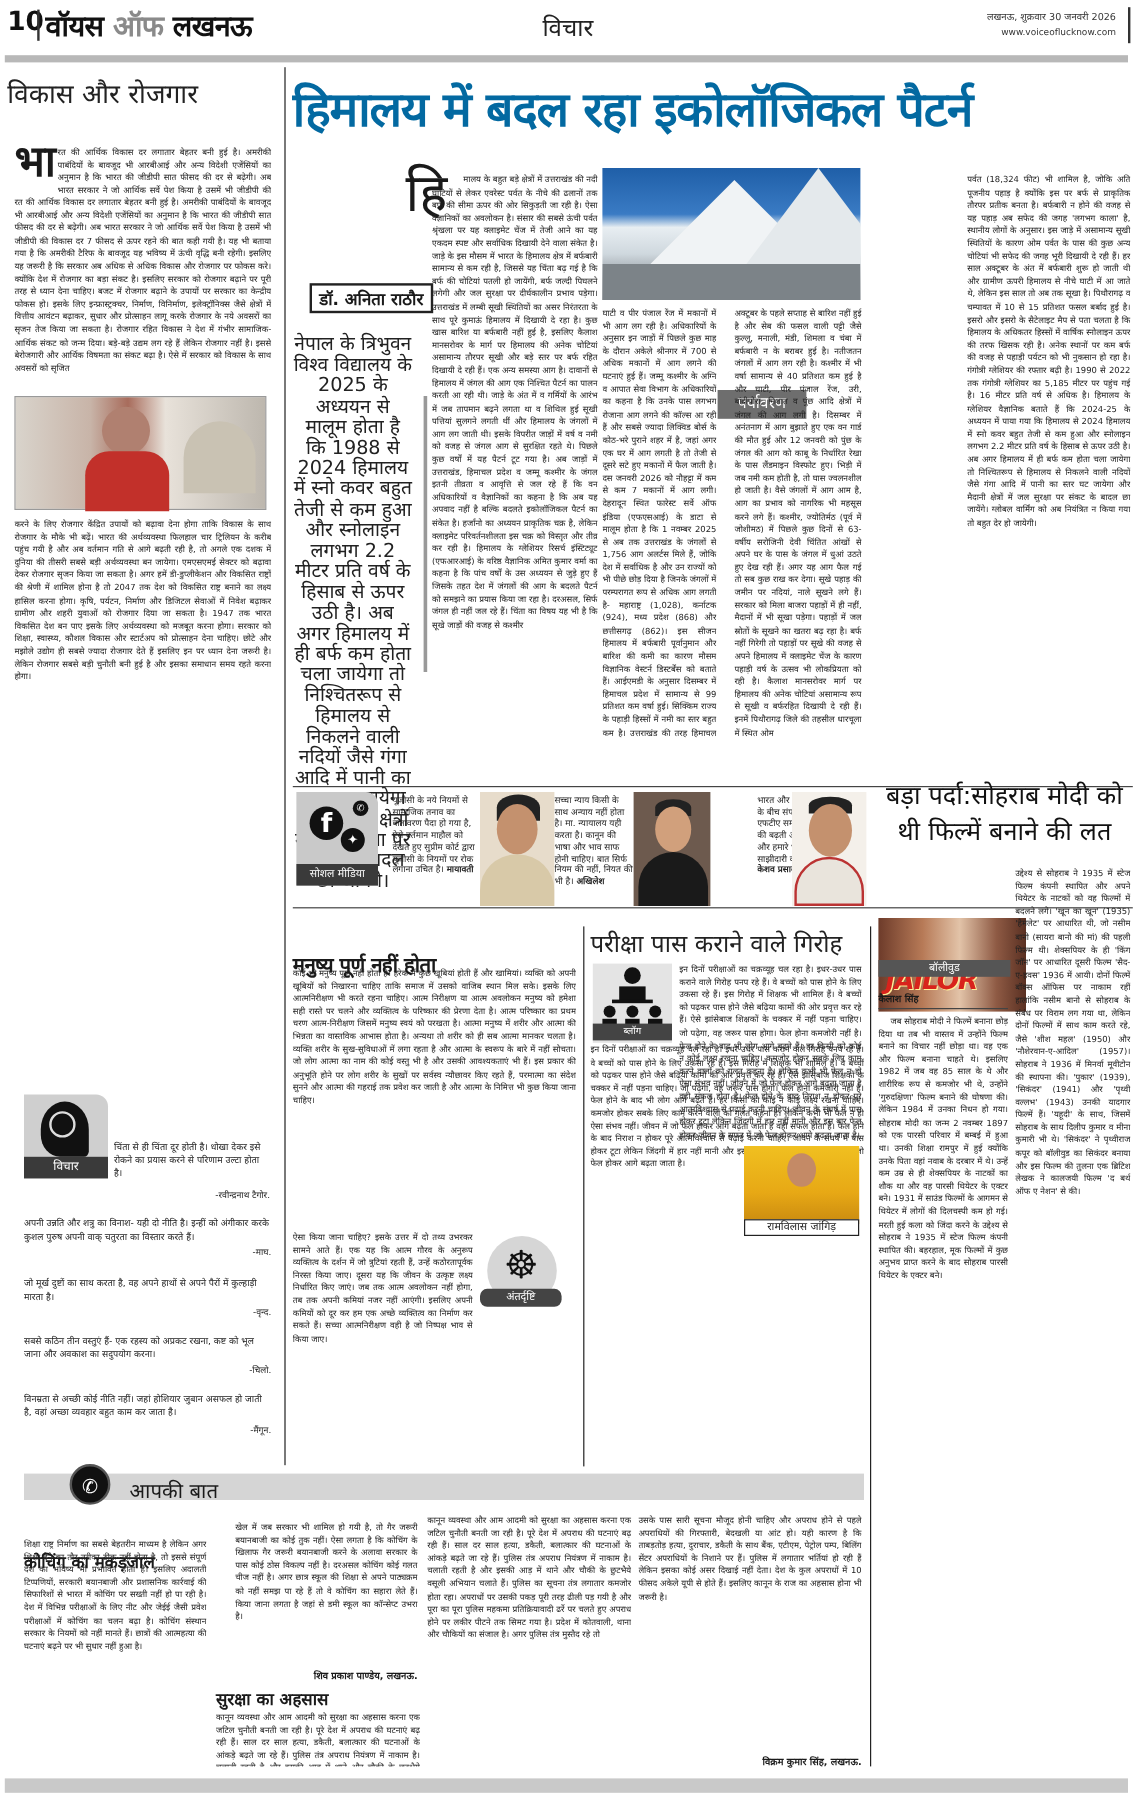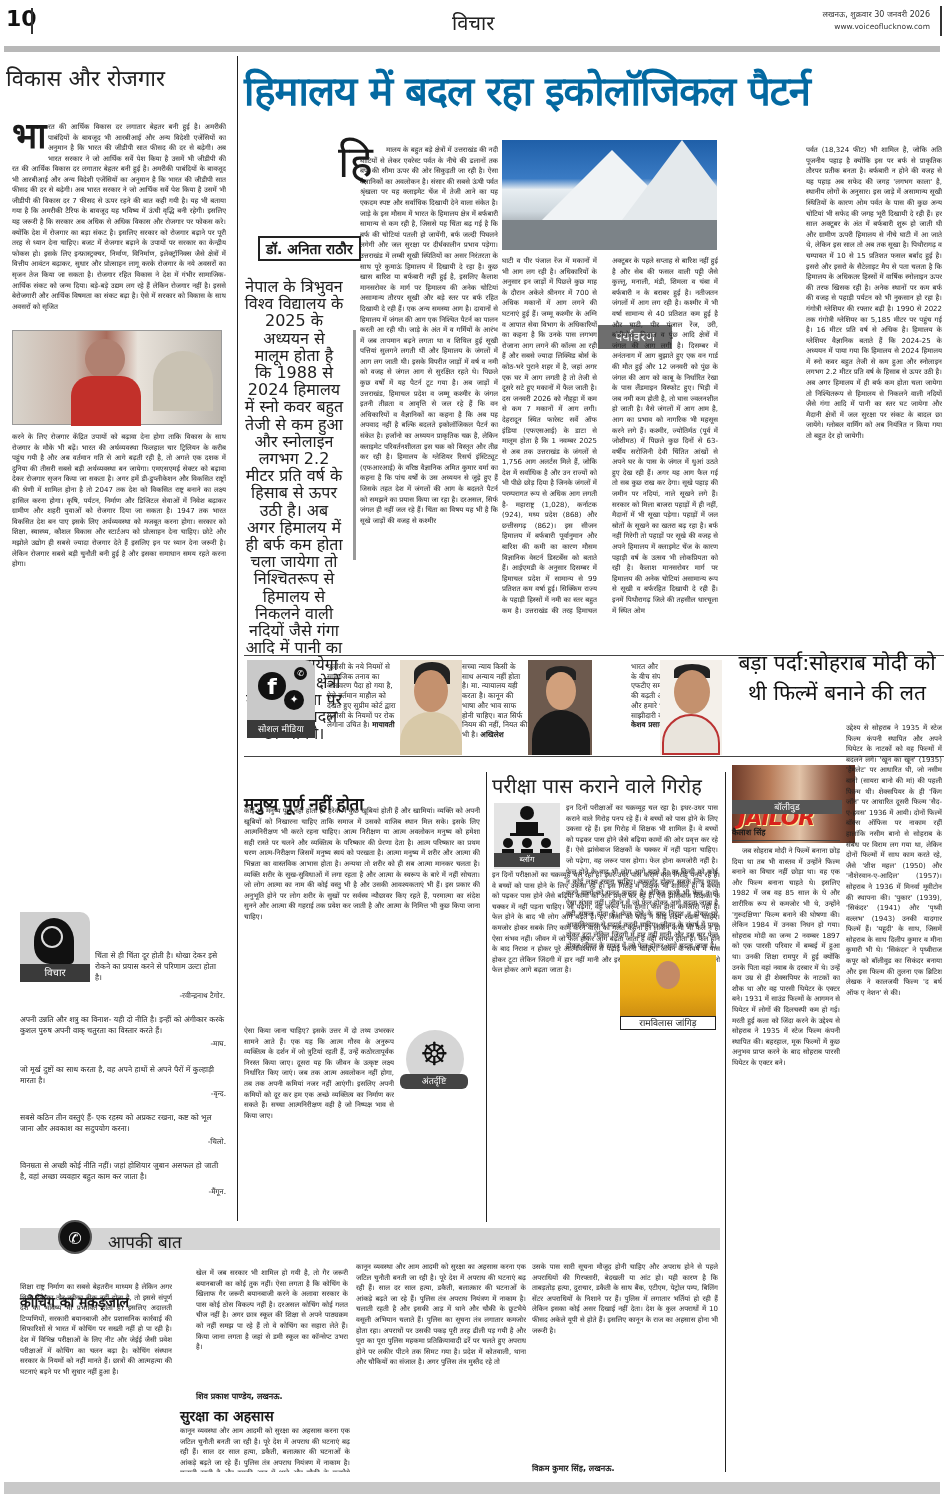--- a/index.html
+++ b/index.html
@@ -85,30 +85,35 @@
   #vichar-label { left: 20px; top: 964px; width: 70px; height: 18px; background: #3a3a3a; color: #fff; font-size: 10px; text-align: center; line-height: 18px; }
   .quote-text { font-size: 7.6px; line-height: 11px; color: #222; }
   .quote-author { font-size: 7.3px; color: #222; text-align: right; }
 
   
   #aapki-bar { left: 20px; top: 1228px; width: 700px; height: 22px; background: #d5d5d5; }
   #aapki-bubble { left: 58px; top: 1220px; width: 34px; height: 34px; border-radius: 50%; background: #111; color: #fff; font-size: 16px; text-align: center; line-height: 34px; border: 2px solid #555; }
   #aapki-label { left: 108px; top: 1230px; font-size: 17px; }
   #coaching-title { left: 20px; top: 1262px; font-size: 14px; font-weight: bold; margin-top: 30px; }
   #suraksha-title { left: 180px; top: 1406px; font-size: 14px; font-weight: bold; }
-  .signature { font-size: 8px; font-weight: bold; }
+  .signature { font-size: 8px; font-weight: bold; text-align: right; }
 
   #bottom-band { left: 4px; top: 1482px; width: 936px; height: 12px; background: #c9c9c9; }
 </style>
 </head>
 <body>
 
 <div id="masthead" class="abs">
   <div id="page-no" class="abs">10</div>
   <div id="page-no-bar" class="abs"></div>
+  <div id="brand" class="abs">
+    <span>वॉयस</span>
+    <span class="grey">ऑफ</span>
+    <span>लखनऊ</span>
+  </div>
   <div id="section" class="abs">विचार</div>
   <div id="dateline" class="abs">लखनऊ, शुक्रवार 30 जनवरी 2026</div>
   <div id="website" class="abs">www.voiceoflucknow.com</div>
   <div id="edge-bar" class="abs"></div>
 </div>
 <div id="top-rule" class="abs"></div>
 
 <div class="abs vrule" style="left:237px;top:56px;height:1165px;"></div>
 <div class="abs vrule" style="left:486px;top:772px;height:450px;"></div>
 <div class="abs vrule" style="left:725px;top:772px;height:700px;"></div>

